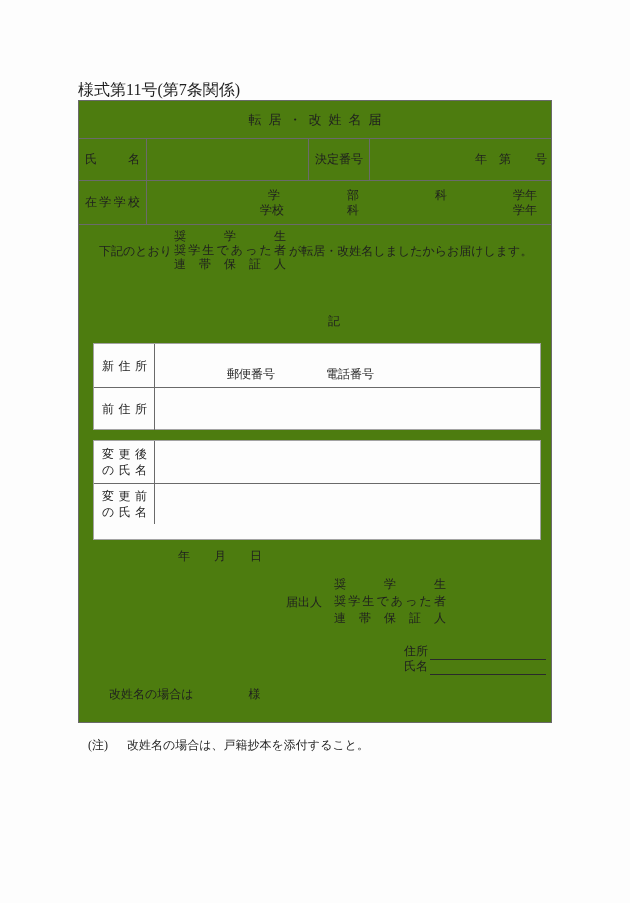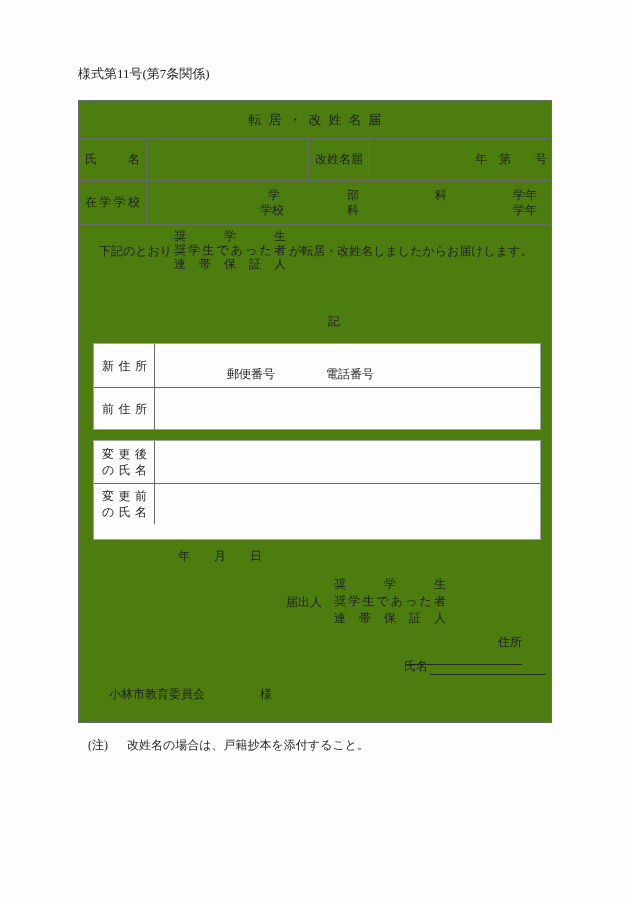--- a/index.html
+++ b/index.html
@@ -9,21 +9,21 @@
     font-family: "Liberation Serif", "DejaVu Serif", serif;
     color: #1f1f1f;
     font-size: 12px;
     position: relative;
     overflow: hidden;
   }
   .abs { position: absolute; }
   .pre { white-space: pre; }
 
   
-  .form-number { left: 78px; top: 65px; font-size: 13px; text-align: center; }
+  .form-number { left: 78px; top: 80px; font-size: 16px; text-align: center; }
 
   
   .outer-box {
     left: 78px; top: 100px; width: 474px; height: 623px;
     border: 1px solid #6a6a6a;
     background: #4d7c0f;
   }
 
   
   .title-row {
@@ -98,21 +98,21 @@
   .it-value { flex: 1; position: relative; }
   .postal-label { position: absolute; left: 72px; bottom: 4px; }
   .phone-label  { position: absolute; left: 171px; bottom: 4px; }
 
   
   .date-line { left: 99px; top: 323px; }
   .declarant-label { left: 207px; top: 369px; }
   .declarant-options { left: 255px; top: 351px; width: 112px; }
   .declarant-options .jline { line-height: 17px; height: 17px; }
   .sign-row { display: flex; align-items: flex-end; }
-  .sign-address { left: 325px; top: 409px; flex-direction: column; }
+  .sign-address { left: 325px; top: 418px; }
   .sign-name { left: 325px; top: 433px; }
   .sign-line {
     display: inline-block; width: 116px; height: 14px;
     border-bottom: 1px solid #2a2a2a; margin-left: 2px;
   }
   .addressee-row { left: 30px; top: 461px; }
   .honorific { margin-left: 52px; }
 
   
   .note-marker { left: 88px; top: 737px; }
@@ -128,21 +128,21 @@
   <div class="title-row">
     <span class="t">転居・改姓名届</span>
   </div>
 
   <div class="hrow row2">
     <div class="cell label-cell cell-br">
       <span class="jl">氏名</span>
     </div>
     <div class="cell name-value cell-br"></div>
     <div class="cell decision-label cell-br">
-      <span>改姓名届</span>
+      <span>決定番号</span>
     </div>
     <div class="cell decision-value">
       <span class="pre">年　第　　号</span>
     </div>
   </div>
 
   <div class="hrow row3">
     <div class="cell label-cell cell-br">
       <span class="jl">在学学校</span>
     </div>
@@ -220,21 +220,21 @@
     <div class="abs sign-address sign-row">
       <span>住所</span>
       <span class="sign-line"></span>
     </div>
     <div class="abs sign-name sign-row">
       <span>氏名</span>
       <span class="sign-line"></span>
     </div>
 
     <div class="abs addressee-row">
-      <span>小林市教育委員会</span>
+      <span>改姓名の場合は</span>
       <span class="honorific">様</span>
     </div>
 
   </div>
 </div>
 
 <div class="abs note-marker">(注)</div>
 <div class="abs note-text">改姓名の場合は、戸籍抄本を添付すること。</div>
 
 </body></html>

